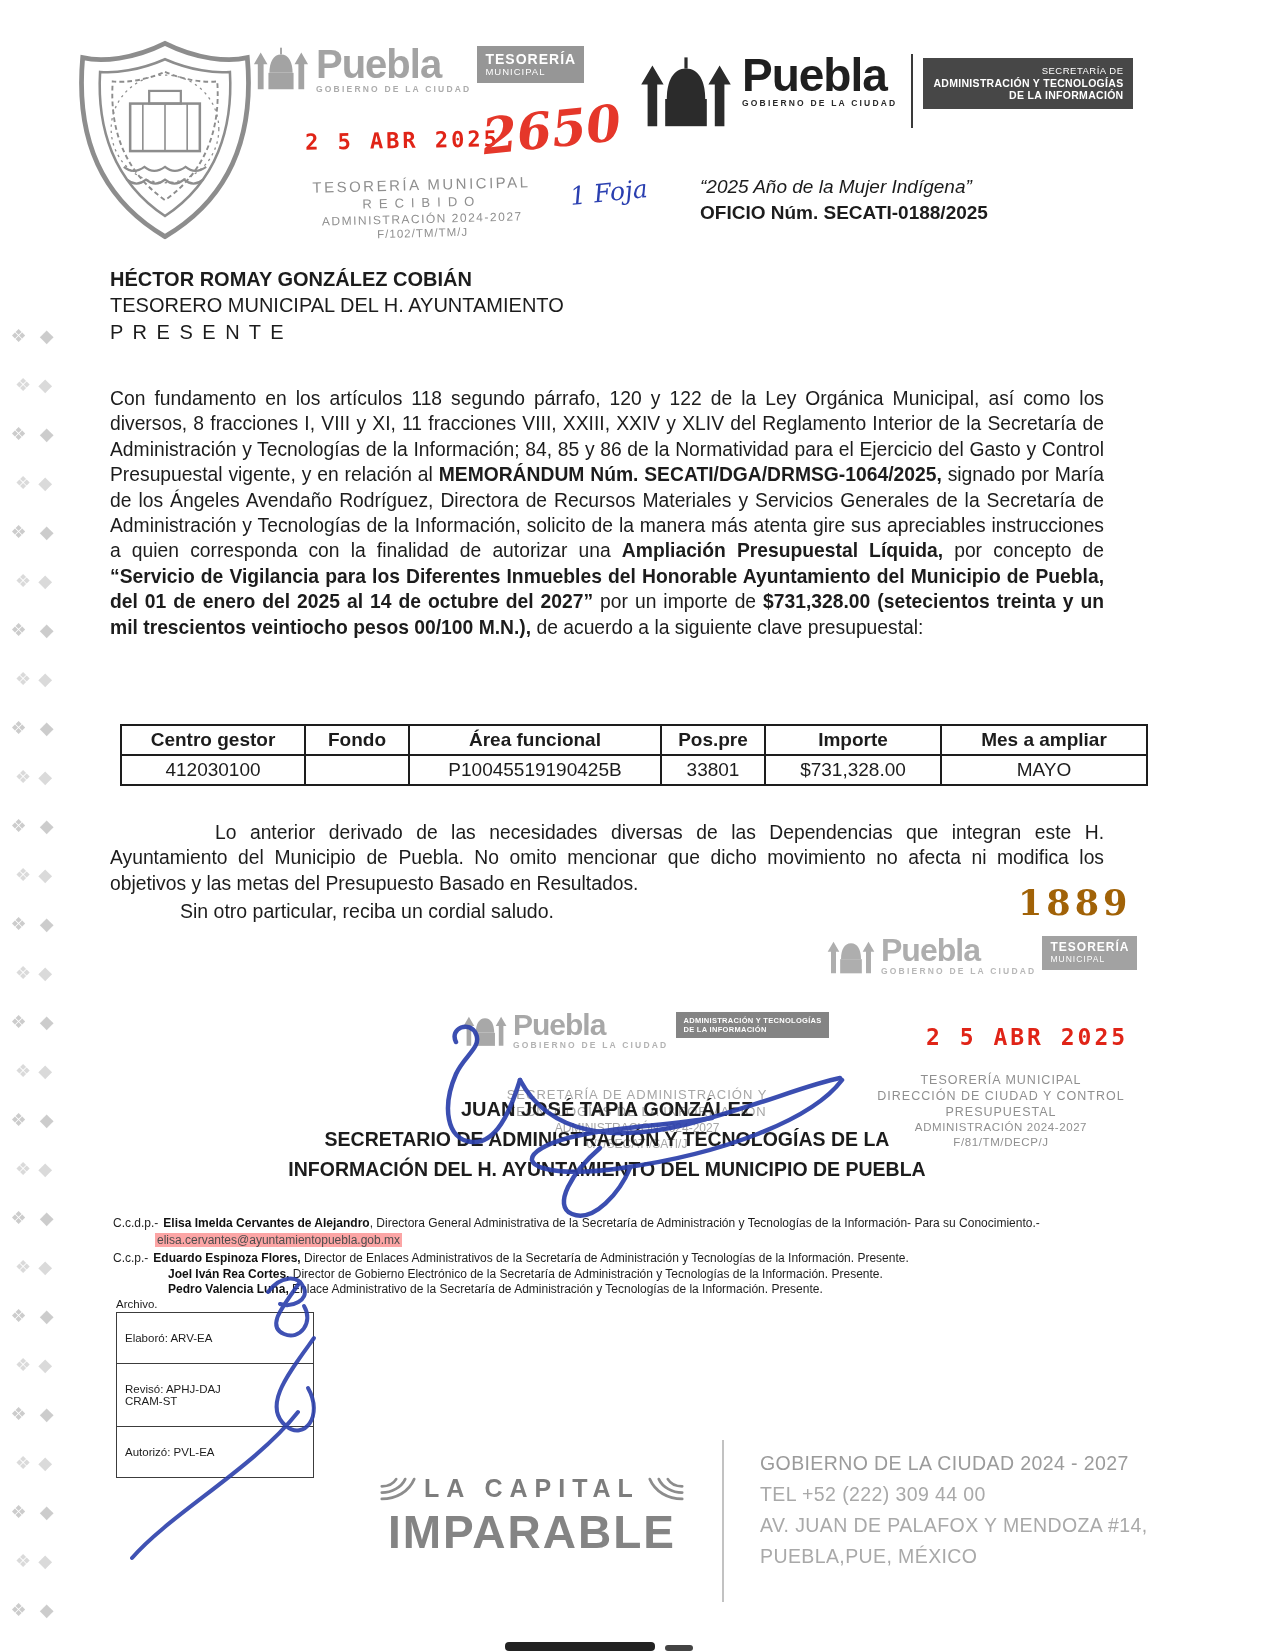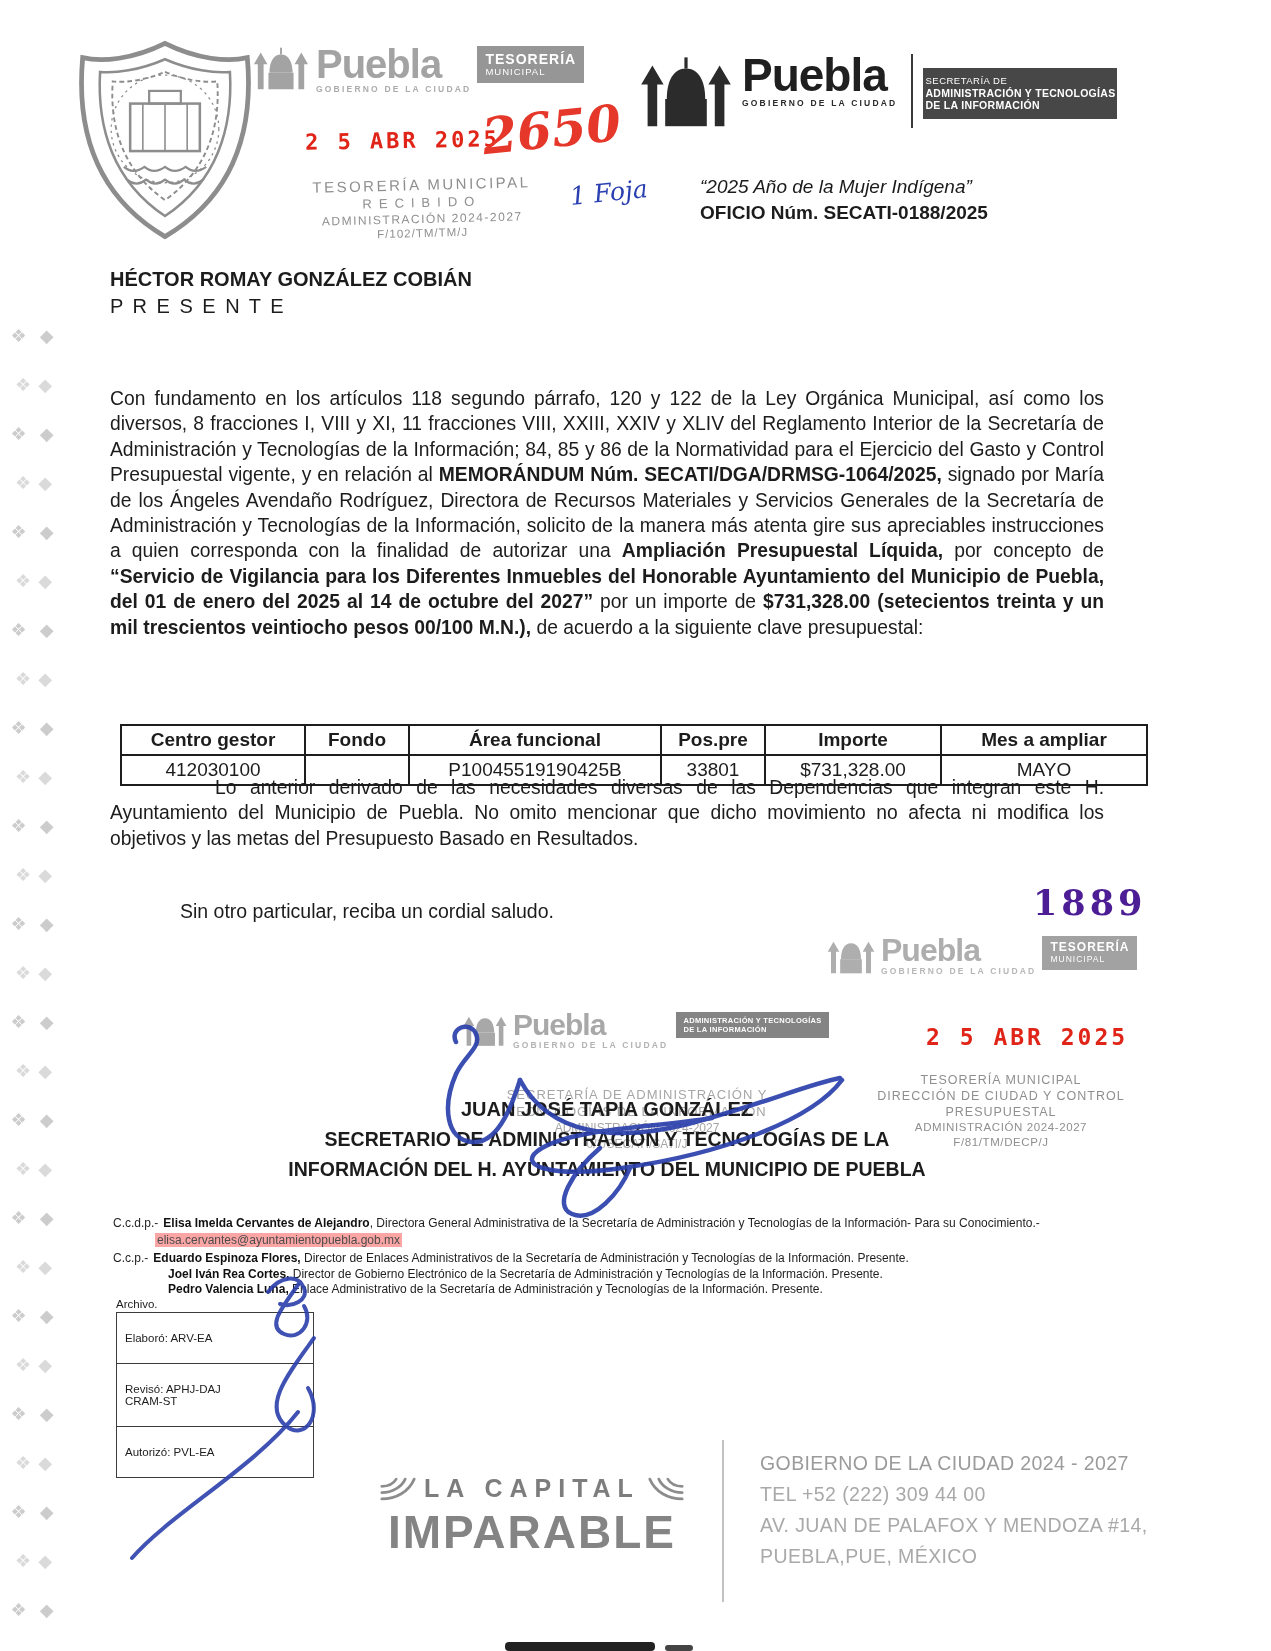--- a/index.html
+++ b/index.html
@@ -22,21 +22,21 @@
   .logo-left .wordmark{font-size:40px;color:#9a9a9a;line-height:40px;}
   .logo-left .brand-sub{color:#a3a3a3;}
   .badge{color:#fff;padding:5px 8px;line-height:1.15;}
   .badge-tes{background:#8b8b8b;margin-left:6px;margin-top:2px;}
   .badge-tes .b1{font-size:14px;font-weight:bold;letter-spacing:1px;}
   .badge-tes .b2{font-size:9.5px;letter-spacing:1px;}
   .logo-right{left:638px;top:52px;display:flex;align-items:flex-start;}
   .logo-right .wordmark{font-size:46px;color:#1f1f1f;line-height:46px;}
   .logo-right .brand-sub{color:#2a2a2a;}
   .vdiv{width:2px;height:74px;background:#3a3a3a;margin:2px 10px 0 14px;}
-  .badge-secati{background:#474747;margin-top:16px;padding:8px 2px;}
+  .badge-secati{background:#474747;margin-top:6px;padding:8px 10px;text-align:right;}
   .badge-secati .b1{font-size:9.5px;letter-spacing:.5px;}
   .badge-secati .b2,.badge-secati .b3{font-size:10.5px;font-weight:bold;letter-spacing:.3px;}
 
   .stamp-date{font-family:"DejaVu Sans Mono",monospace;font-weight:bold;color:#e02417;letter-spacing:3px;}
   .recv-date{left:305px;top:128px;font-size:22px;transform:rotate(-1deg);}
   .recv-folio{left:482px;top:100px;font-size:50px;color:#e5372a;font-style:italic;
       font-family:"DejaVu Serif",serif;transform:rotate(-6deg);font-weight:bold;}
   .recv-lines{left:272px;top:176px;width:300px;text-align:center;color:#8f8f8f;transform:rotate(-1.5deg);}
   .recv-lines .l1{font-size:15px;letter-spacing:2.5px;}
   .recv-lines .l2{font-size:13px;letter-spacing:7px;margin-top:2px;}
@@ -48,29 +48,29 @@
   .header-right{left:700px;top:176px;width:402px;}
   .motto{font-style:italic;font-size:19px;color:#1b1b1b;}
   .oficio{font-weight:bold;font-size:19px;margin-top:4px;}
 
   
   .addressee{left:110px;top:266px;font-size:20px;line-height:26px;}
   .addressee .nm{font-weight:bold;}
   .addressee .pr{letter-spacing:2px;margin-top:1px;}
   .bodyp{font-size:19.3px;line-height:25.4px;text-align:justify;margin:0;}
   .p1{left:110px;top:386px;width:994px;}
-  .p2{left:110px;top:775px;width:994px;text-indent:105px;}
+  .p2{left:110px;top:820px;width:994px;text-indent:105px;}
   .p3{left:180px;top:900px;font-size:19.5px;}
 
   table.budget{left:120px;top:724px;border-collapse:collapse;font-size:19px;}
   table.budget th,table.budget td{border:2px solid #1d1d1d;text-align:center;padding:3px 6px;}
   table.budget th{font-weight:bold;}
 
   .red-folio2{left:1018px;top:882px;font-family:"DejaVu Serif",serif;font-weight:bold;
-      font-size:35px;color:#4c1d95;letter-spacing:4px;margin-left:15px;}
+      font-size:35px;color:#a16207;letter-spacing:4px;}
 
   .closing{left:110px;top:946px;width:994px;text-align:center;font-weight:bold;}
   .closing .at{font-size:20px;letter-spacing:.5px;}
   .closing .pd{font-size:19.5px;margin-top:7px;}
 
   
   .stamp-atent{left:826px;top:934px;display:flex;align-items:flex-start;opacity:.8;z-index:6;}
   .stamp-atent .wordmark{font-size:32px;color:#9a9a9a;line-height:32px;}
   .stamp-center{left:462px;top:1010px;display:flex;align-items:flex-start;opacity:.85;z-index:2;}
   .stamp-center .wordmark{font-size:30px;color:#9a9a9a;line-height:30px;}
@@ -214,20 +214,21 @@
     </div>
   </div>
 
   <div class="abs header-right">
     <div class="motto">“2025 Año de la Mujer Indígena”</div>
     <div class="oficio">OFICIO Núm. SECATI-0188/2025</div>
   </div>
 
   <div class="abs addressee">
     <div class="nm">HÉCTOR ROMAY GONZÁLEZ COBIÁN</div>
+    <div>TESORERO MUNICIPAL DEL H. AYUNTAMIENTO</div>
     <div class="pr">P R E S E N T E</div>
   </div>
 
   <p class="abs bodyp p1"><span>Con fundamento en los artículos 118 segundo párrafo, 120 y 122 de la Ley Orgánica Municipal, así como los diversos, 8 fracciones I, VIII y XI, 11 fracciones VIII, XXIII, XXIV y XLIV del Reglamento Interior de la Secretaría de Administración y Tecnologías de la Información; 84, 85 y 86 de la Normatividad para el Ejercicio del Gasto y Control Presupuestal vigente, y en relación al </span><b>MEMORÁNDUM Núm. SECATI/DGA/DRMSG-1064/2025,</b><span> signado por María de los Ángeles Avendaño Rodríguez, Directora de Recursos Materiales y Servicios Generales de la Secretaría de Administración y Tecnologías de la Información, solicito de la manera más atenta gire sus apreciables instrucciones a quien corresponda con la finalidad de autorizar una </span><b>Ampliación Presupuestal Líquida,</b><span> por concepto de </span><b>“Servicio de Vigilancia para los Diferentes Inmuebles del Honorable Ayuntamiento del Municipio de Puebla, del 01 de enero del 2025 al 14 de octubre del 2027”</b><span> por un importe de </span><b>$731,328.00 (setecientos treinta y un mil trescientos veintiocho pesos 00/100 M.N.),</b><span> de acuerdo a la siguiente clave presupuestal:</span></p>
 
   <table class="abs budget">
     <thead>
       <tr>
         <th style="width:170px">Centro gestor</th>
         <th style="width:90px">Fondo</th>

